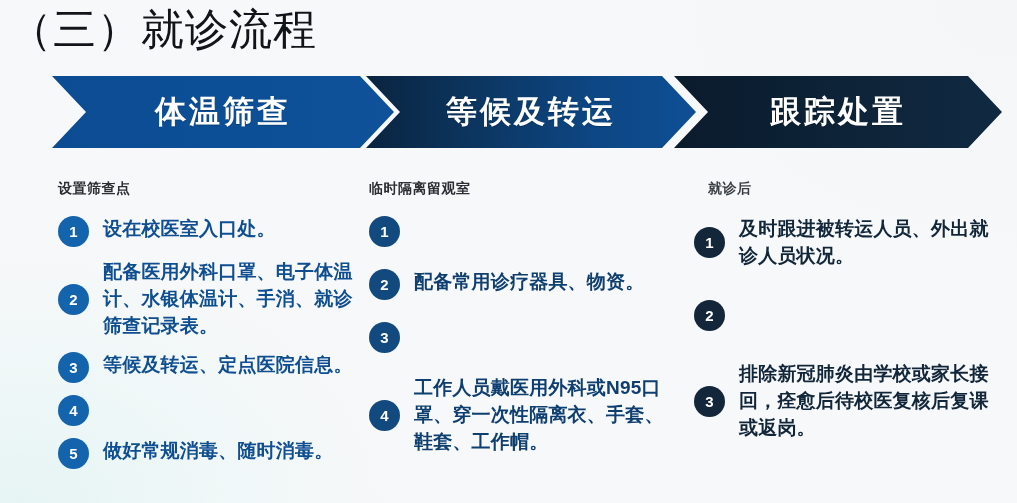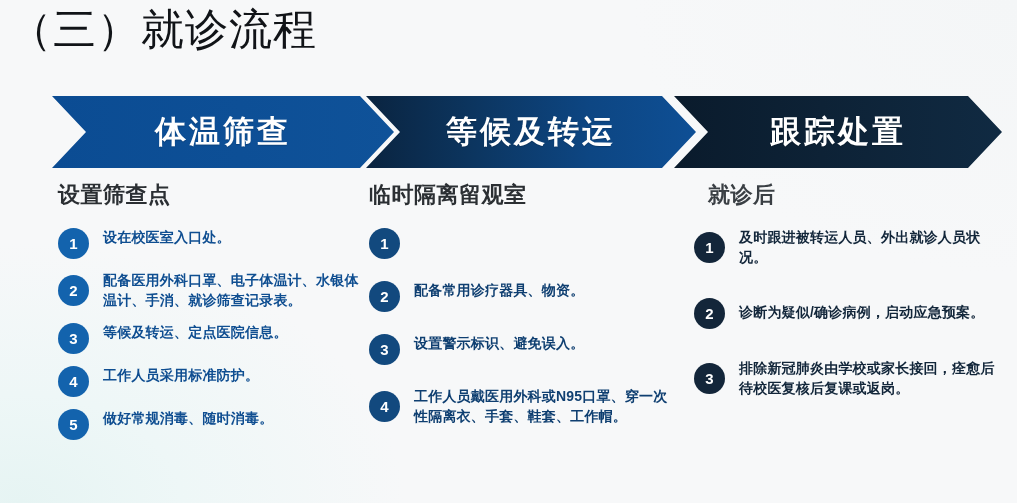--- a/index.html
+++ b/index.html
@@ -34,21 +34,21 @@
     font-weight: 400;
     color: #111418;
     letter-spacing: 1px;
     white-space: nowrap;
   }
 
   
   .chev-band {
     position: absolute;
     left: 52px;
-    top: 96px;
+    top: 76px;
     width: 950px;
     height: 68px;
   }
   .chev {
     position: absolute;
     top: 0;
     height: 72px;
     display: flex;
     align-items: center;
     justify-content: center;
@@ -89,21 +89,21 @@
   }
   .col {
     position: absolute;
     top: 0;
   }
   .col-1 { left: 58px;  width: 305px; }
   .col-2 { left: 369px; width: 310px; }
   .col-3 { left: 694px; width: 305px; }
 
   .col-head {
-    font-size: 22px;
+    font-size: 14px;
     font-weight: 700;
     color: #2b2f33;
     letter-spacing: 0.5px;
     margin: 0 0 18px 0;
     white-space: nowrap;
   }
   .col-3 .col-head { color: #3a3f44; margin-left: 14px; }
 
   .items {
     list-style: none;
@@ -122,21 +122,21 @@
     border-radius: 50%;
     color: #ffffff;
     font-size: 15px;
     font-weight: 700;
     display: flex;
     align-items: center;
     justify-content: center;
     margin-right: 14px;
   }
   .item-text {
-    font-size: 14px;
+    font-size: 19px;
     line-height: 1.42;
     font-weight: 700;
     letter-spacing: 0.2px;
   }
 
   
   .col-1 .badge { background: #1363ad; }
   .col-1 .item-text { color: #0f4e91; }
 
   .col-2 .badge { background: #12497e; }
@@ -179,60 +179,57 @@
         <li class="item center">
           <span class="badge">2</span>
           <span class="item-text">配备医用外科口罩、电子体温计、水银体温计、手消、就诊筛查记录表。</span>
         </li>
         <li class="item">
           <span class="badge">3</span>
           <span class="item-text">等候及转运、定点医院信息。</span>
         </li>
         <li class="item">
           <span class="badge">4</span>
-          <span class="item-text">工作人员采用标准防护。</span>
         </li>
         <li class="item">
           <span class="badge">5</span>
           <span class="item-text">做好常规消毒、随时消毒。</span>
         </li>
       </ul>
     </div>
 
     <div class="col col-2">
       <div class="col-head">临时隔离留观室</div>
       <ul class="items">
         <li class="item" style="margin-bottom:22px;">
           <span class="badge">1</span>
         </li>
         <li class="item" style="margin-bottom:22px;">
           <span class="badge">2</span>
           <span class="item-text">配备常用诊疗器具、物资。</span>
         </li>
         <li class="item" style="margin-bottom:22px;">
           <span class="badge">3</span>
-          <span class="item-text">设置警示标识、避免误入。</span>
         </li>
         <li class="item center">
           <span class="badge">4</span>
           <span class="item-text">工作人员戴医用外科或N95口罩、穿一次性隔离衣、手套、鞋套、工作帽。</span>
         </li>
       </ul>
     </div>
 
     <div class="col col-3">
       <div class="col-head">就诊后</div>
       <ul class="items">
         <li class="item center" style="margin-bottom:30px;">
           <span class="badge">1</span>
           <span class="item-text">及时跟进被转运人员、外出就诊人员状况。</span>
         </li>
         <li class="item center" style="margin-bottom:30px;">
           <span class="badge">2</span>
-          <span class="item-text">诊断为疑似/确诊病例，启动应急预案。</span>
         </li>
         <li class="item center">
           <span class="badge">3</span>
           <span class="item-text">排除新冠肺炎由学校或家长接回，痊愈后待校医复核后复课或返岗。</span>
         </li>
       </ul>
     </div>
 
   </div>
 </div>

